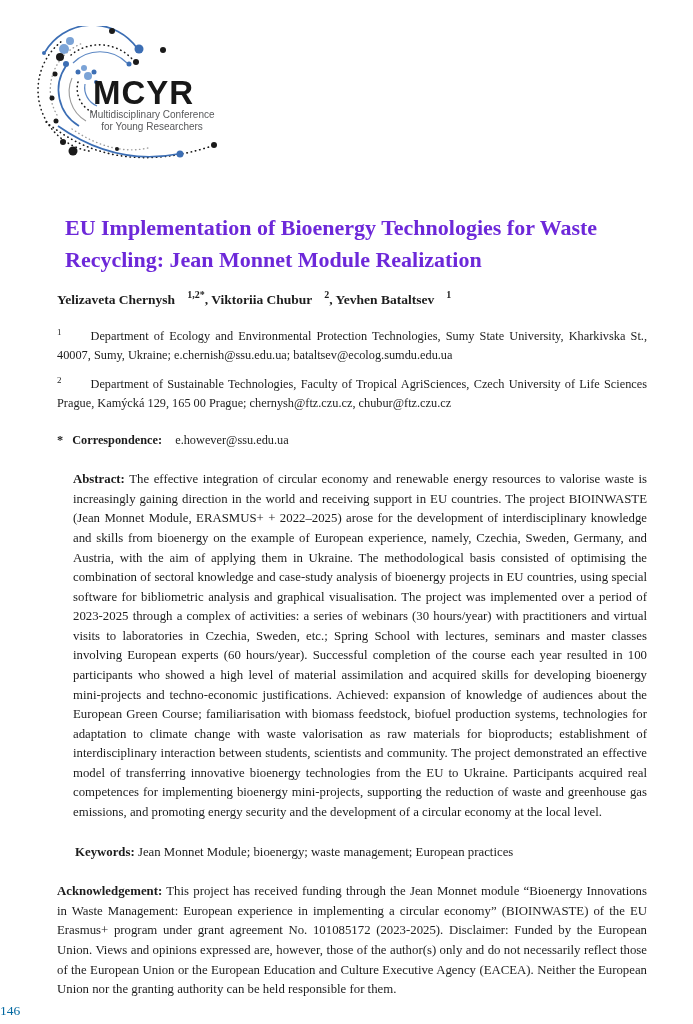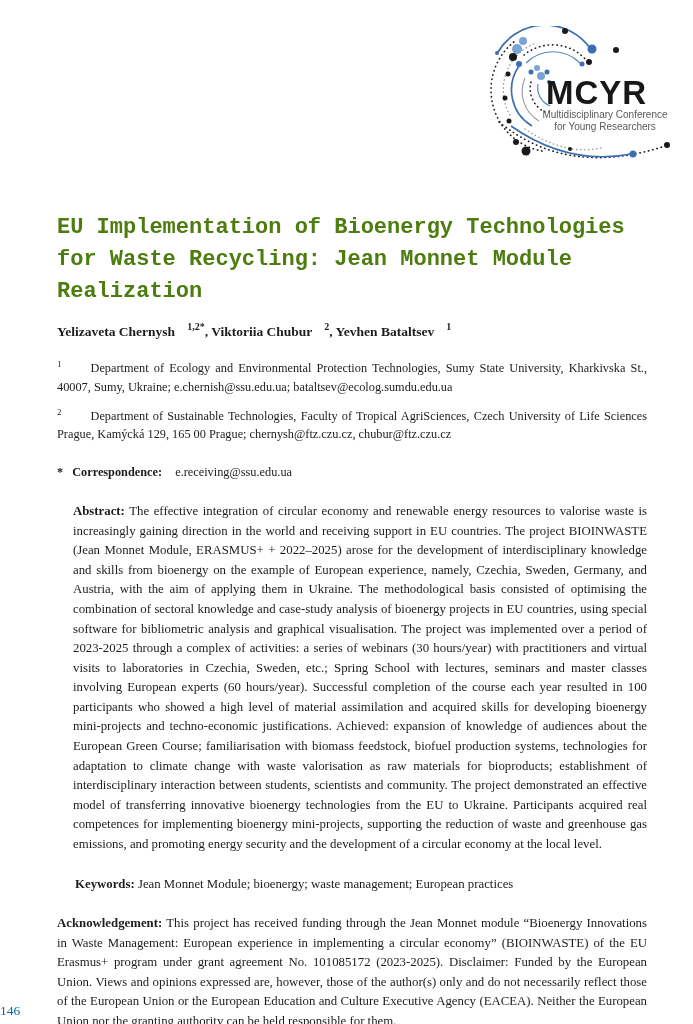--- a/index.html
+++ b/index.html
@@ -6,21 +6,21 @@
   .page {
     position: relative;
     width: 693px;
     height: 1024px;
     margin: 0 auto;
     background: #ffffff;
     overflow: hidden;
     font-family: "Liberation Serif", "DejaVu Serif", serif;
     color: #1c1c1c;
   }
-  .logo-wrap { padding-top: 26px; text-align: right; padding-left: 46px; }
+  .logo-wrap { padding-top: 26px; text-align: left; }
   .logo-wrap svg { display: inline-block; }
 
   
   .ln-blue   { fill: none; stroke: #3c6eb4; stroke-width: 1.7; }
   .ln-blue-thin { fill: none; stroke: #5d88c4; stroke-width: 1.2; }
   .ln-gray   { fill: none; stroke: #9a9a9a; stroke-width: 1.1; }
   .dot-black { fill: none; stroke: #1a1a1a; stroke-width: 1.6; stroke-dasharray: 0.4 4; stroke-linecap: round; }
   .dot-gray  { fill: none; stroke: #9a9a9a; stroke-width: 1.4; stroke-dasharray: 0.4 3.6; stroke-linecap: round; }
   .f-black { fill: #1a1a1a; }
   .f-blue  { fill: #3c6eb4; }
@@ -30,26 +30,25 @@
     font-weight: bold; font-size: 33px; letter-spacing: 1px; fill: #181818;
   }
   .logo-tag {
     font-family: "Liberation Sans", sans-serif;
     font-size: 10px; fill: #58595b;
   }
 
   .content { margin: 0 46px 0 57px; }
 
   .title {
-    margin: 32px 0 0 0;
+    margin: 32px 0 0 8px;
     font-size: 22px;
     line-height: 1.45;
     font-weight: bold;
-    color: #4d7c0f;
-    font-family: Liberation Mono, monospace;
+    color: #6d28d9;
   }
   .authors { margin: 13px 0 0 0; font-size: 13.5px; font-weight: bold; }
   .authors sup { font-size: 10px; margin-left: 12px; font-family: Liberation Serif, serif; }
 
   .aff { margin: 19px 0 0 0; font-size: 12.3px; line-height: 1.52; text-align: justify; }
   .aff + .aff { margin-top: 9px; }
   .aff .aff-marker { font-size: 9px; margin-right: 29px; }
 
   .corr { margin: 21px 0 0 0; font-size: 12.3px; }
   .corr .corr-marker { font-weight: bold; margin-right: 9px; }
@@ -120,21 +119,21 @@
   <div class="content">
 
     <h1 class="title">EU Implementation of Bioenergy Technologies for Waste Recycling: Jean Monnet Module Realization</h1>
 
     <p class="authors"><span>Yelizaveta Chernysh</span><sup>1,2*</sup><span>, </span><span>Viktoriia Chubur</span><sup>2</sup><span>, </span><span>Yevhen Bataltsev</span><sup>1</sup></p>
 
     <p class="aff"><sup class="aff-marker">1</sup><span>Department of Ecology and Environmental Protection Technologies, Sumy State University, Kharkivska St., 40007, Sumy, Ukraine; e.chernish@ssu.edu.ua; bataltsev@ecolog.sumdu.edu.ua</span></p>
 
     <p class="aff"><sup class="aff-marker">2</sup><span>Department of Sustainable Technologies, Faculty of Tropical AgriSciences, Czech University of Life Sciences Prague, Kamýcká 129, 165 00 Prague; chernysh@ftz.czu.cz, chubur@ftz.czu.cz</span></p>
 
-    <p class="corr"><span class="corr-marker">*</span><b class="lbl">Correspondence:</b> <span>e.receiving@ssu.edu.ua</span></p>
+    <p class="corr"><span class="corr-marker">*</span><b class="lbl">Correspondence:</b> <span>e.however@ssu.edu.ua</span></p>
 
     <p class="para"><b class="lbl">Abstract:</b> <span>The effective integration of circular economy and renewable energy resources to valorise waste is increasingly gaining direction in the world and receiving support in EU countries. The project BIOINWASTE (Jean Monnet Module, ERASMUS+ + 2022–2025) arose for the development of interdisciplinary knowledge and skills from bioenergy on the example of European experience, namely, Czechia, Sweden, Germany, and Austria, with the aim of applying them in Ukraine. The methodological basis consisted of optimising the combination of sectoral knowledge and case-study analysis of bioenergy projects in EU countries, using special software for bibliometric analysis and graphical visualisation. The project was implemented over a period of 2023-2025 through a complex of activities: a series of webinars (30 hours/year) with practitioners and virtual visits to laboratories in Czechia, Sweden, etc.; Spring School with lectures, seminars and master classes involving European experts (60 hours/year). Successful completion of the course each year resulted in 100 participants who showed a high level of material assimilation and acquired skills for developing bioenergy mini-projects and techno-economic justifications. Achieved: expansion of knowledge of audiences about the European Green Course; familiarisation with biomass feedstock, biofuel production systems, technologies for adaptation to climate change with waste valorisation as raw materials for bioproducts; establishment of interdisciplinary interaction between students, scientists and community. The project demonstrated an effective model of transferring innovative bioenergy technologies from the EU to Ukraine. Participants acquired real competences for implementing bioenergy mini-projects, supporting the reduction of waste and greenhouse gas emissions, and promoting energy security and the development of a circular economy at the local level.</span></p>
 
     <p class="para keywords"><b class="lbl">Keywords:</b> <span>Jean Monnet Module; bioenergy; waste management; European practices</span></p>
 
     <p class="para ack"><b class="lbl">Acknowledgement:</b> <span>This project has received funding through the Jean Monnet module “Bioenergy Innovations in Waste Management: European experience in implementing a circular economy” (BIOINWASTE) of the EU Erasmus+ program under grant agreement No. 101085172 (2023-2025). Disclaimer: Funded by the European Union. Views and opinions expressed are, however, those of the author(s) only and do not necessarily reflect those of the European Union or the European Education and Culture Executive Agency (EACEA). Neither the European Union nor the granting authority can be held responsible for them.</span></p>
 
   </div>
 
   <div class="footer">146</div>

